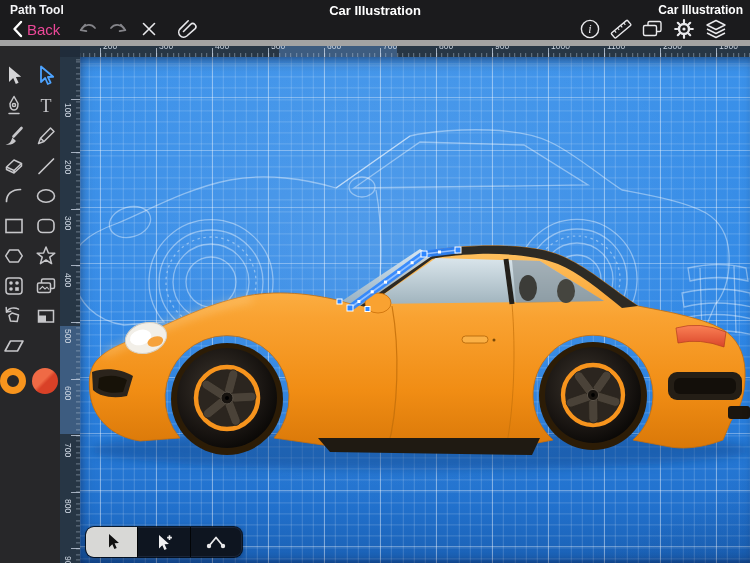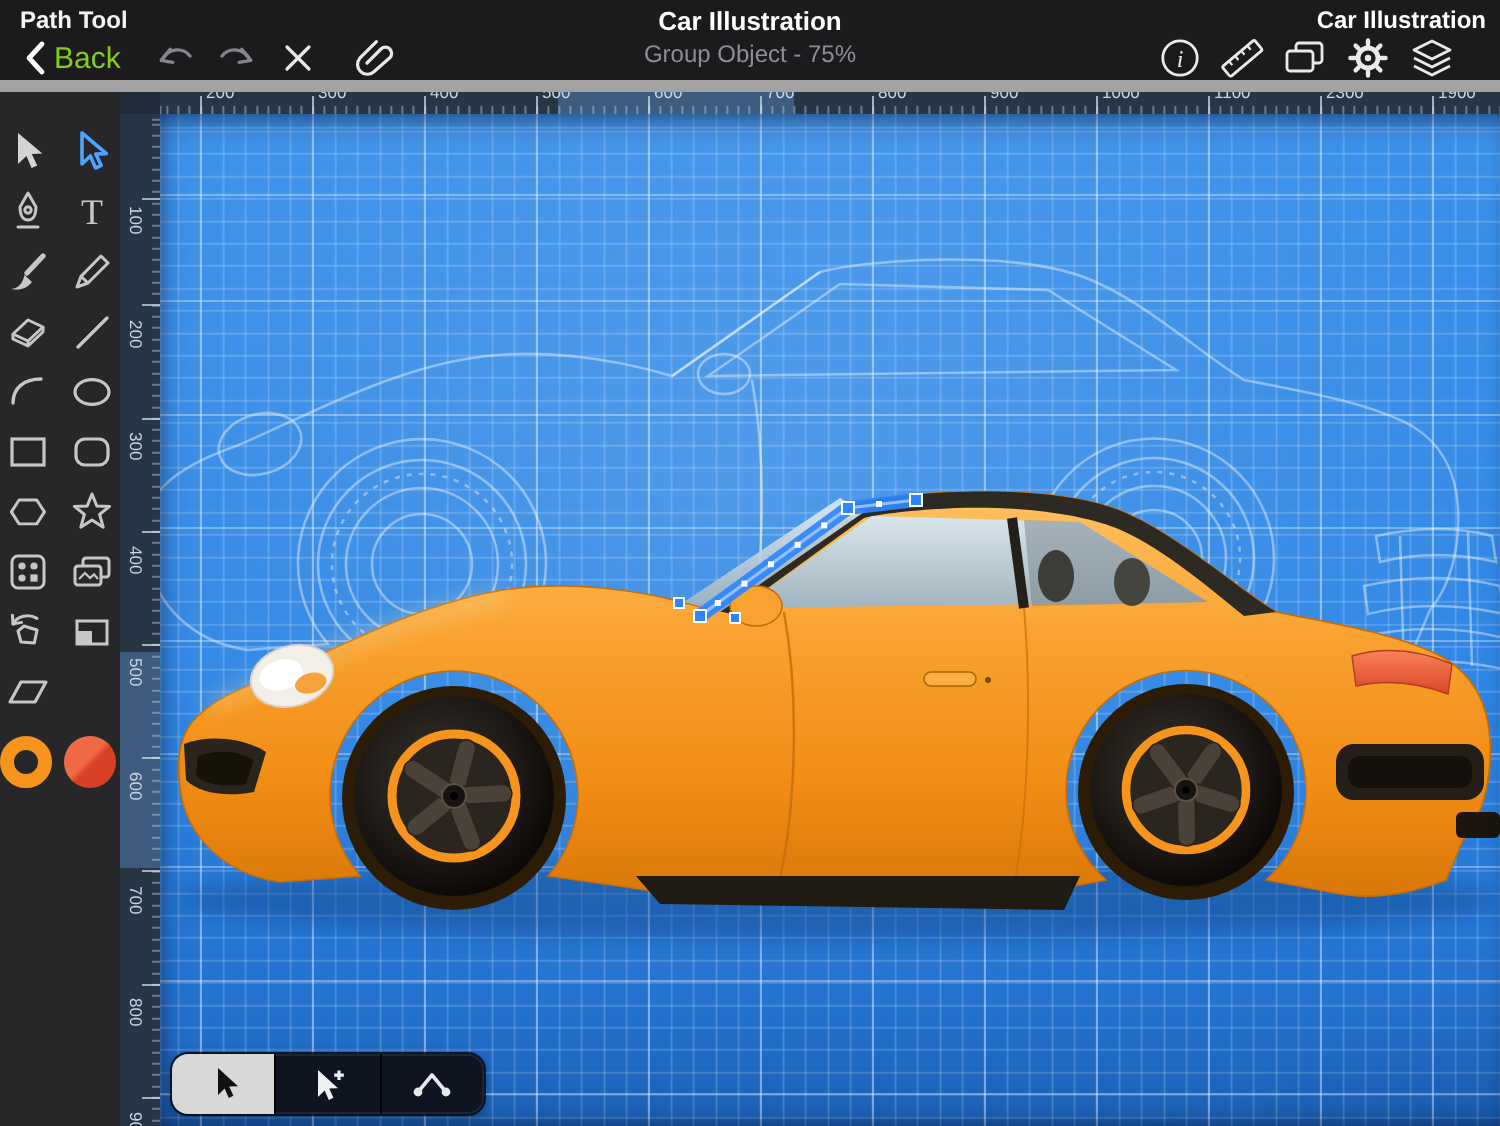--- a/index.html
+++ b/index.html
@@ -3,21 +3,21 @@
 <meta charset="utf-8">
 <style>
   html,body{margin:0;padding:0;background:#000;}
   #app{position:relative;width:750px;height:563px;overflow:hidden;
        font-family:"Liberation Sans","DejaVu Sans",sans-serif;
        -webkit-font-smoothing:antialiased;background:#272729;}
   
   .topbar{position:absolute;left:0;top:0;width:750px;height:40px;background:#1b1b1d;border-bottom:6px solid #a3a3a3;z-index:30;}
   .tool-status{position:absolute;left:10px;top:3px;font-size:12px;font-weight:bold;color:#f4f4f6;}
   .back-btn{position:absolute;left:12px;top:19px;height:20px;display:flex;align-items:center;gap:4px;color:#fff;cursor:default;}
-  .back-label{font-size:15px;color:#84cc16;}
+  .back-label{font-size:15px;color:#ec4899;}
   .tb-icon{position:absolute;top:19px;width:24px;height:20px;display:flex;align-items:center;justify-content:center;}
   .title-wrap{position:absolute;left:200px;right:200px;top:0;text-align:center;}
   .doc-title{font-size:13px;font-weight:bold;color:#fff;margin-top:3px;}
   .doc-subtitle{font-size:12px;color:#8e8e93;margin-top:2px;}
   .right-doc-label{position:absolute;right:7px;top:3px;font-size:12px;font-weight:bold;color:#fff;}
   
   .corner{position:absolute;left:60px;top:40px;width:20px;height:17px;background:#202c3a;z-index:25;}
   .hruler{position:absolute;left:80px;top:40px;width:670px;height:17px;background:#273645;overflow:hidden;z-index:25;}
   .hruler .hl{position:absolute;top:0;bottom:0;background:#3d5c80;}
   .hruler .minor{position:absolute;left:0;right:0;bottom:0;height:4px;
@@ -91,21 +91,20 @@
           <path d="M2.5 2.5 L13.5 13.5 M13.5 2.5 L2.5 13.5" stroke="#e9e9ec" stroke-width="1.6" stroke-linecap="round"></path>
         </svg>
     </div>
     <div class="tb-icon" style="left:175px">
       <svg width="22" height="20" viewBox="0 0 22 20">
           <path d="M7.5 12.5 L14.5 5.5 a3.1 3.1 0 0 1 4.4 4.4 L10.8 17 a4.9 4.9 0 0 1 -6.9 -6.9 L12.2 1.8" fill="none" stroke="#e9e9ec" stroke-width="1.6" stroke-linecap="round" stroke-linejoin="round"></path>
         </svg>
     </div>
     <div class="title-wrap">
       <div class="doc-title">Car Illustration</div>
-      <div class="doc-subtitle">Group Object - 75%</div>
     </div>
     <div class="right-doc-label">Car Illustration</div>
     <div class="tb-icon" style="left:578px">
       <svg width="22" height="22" viewBox="0 0 22 22">
           <circle cx="11" cy="11" r="8.6" fill="none" stroke="#e9e9ec" stroke-width="1.4"></circle>
           <text x="11" y="15.4" text-anchor="middle" font-family="Liberation Serif, DejaVu Serif, serif" font-style="italic" font-size="12" fill="#e9e9ec">i</text>
         </svg>
     </div>
     <div class="tb-icon" style="left:609px">
       <svg width="24" height="22" viewBox="0 0 24 22">

